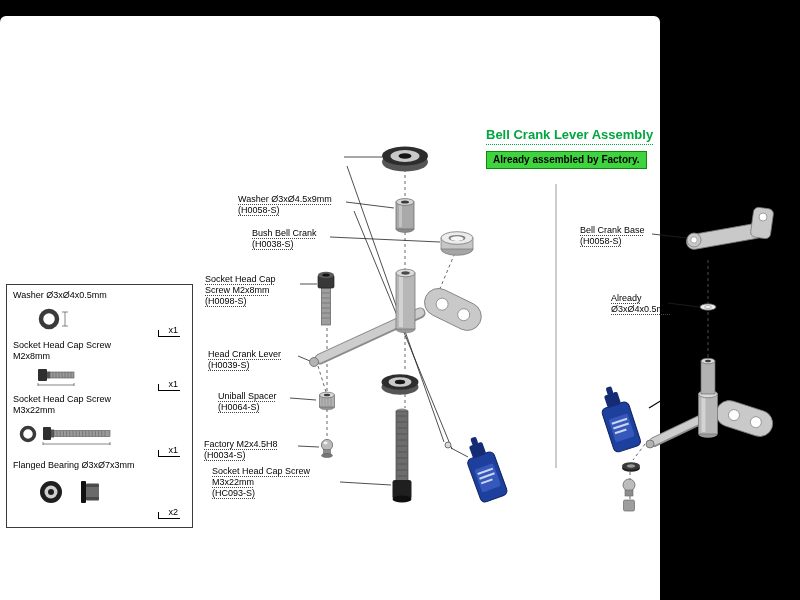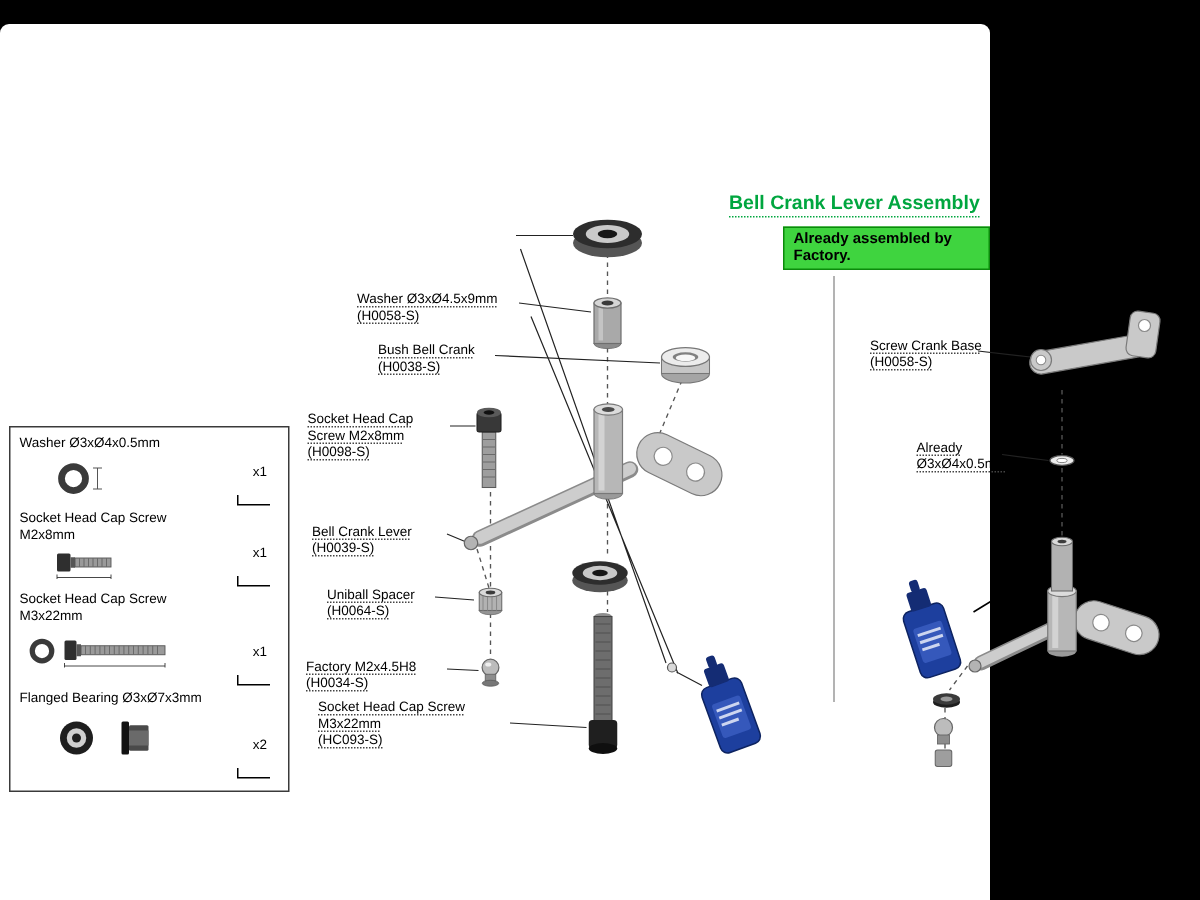--- a/index.html
+++ b/index.html
@@ -3,27 +3,27 @@
 <meta charset="utf-8">
 <style>
   html,body{margin:0;padding:0;background:#000;width:800px;height:600px;overflow:hidden;font-family:"Liberation Sans",sans-serif;}
   .sheet{position:absolute;left:0;top:16px;width:660px;height:600px;background:#fff;border-radius:6px;}
   svg.diagram{position:absolute;left:0;top:0;}
   .lbl{position:absolute;font-size:9px;line-height:11px;color:#000;white-space:pre-line;
        text-decoration-line:underline;text-decoration-style:dotted;text-decoration-color:#444;text-underline-offset:2px;}
   .title{position:absolute;left:486px;top:111px;font-size:13px;font-weight:bold;color:#00a63f;
          border-bottom:1px dotted #00a63f;padding-bottom:2px;}
   .note{position:absolute;left:486px;top:135px;background:#3fd43f;border:1px solid #0b8a0b;color:#000;
-        font-size:10px;font-weight:bold;padding:2px 6px 3px;margin-left:36px;}
+        font-size:10px;font-weight:bold;padding:2px 6px 3px;}
   .legend{position:absolute;left:6px;top:268px;width:187px;height:244px;border:1px solid #3a3a3a;
           box-sizing:border-box;padding:5px 6px;}
   .legend .row{position:relative;}
   .r1{height:50px}.r2{height:54px}.r3{height:66px}.r4{height:62px}
   .legend .lab{font-size:9px;line-height:11px;white-space:pre-line;color:#000;}
-  .qty{position:absolute;right:6px;bottom:3px;font-size:9px;line-height:10px;padding:0 2px 17px 10px;border-bottom:1px solid #000;}
+  .qty{position:absolute;right:6px;bottom:3px;font-size:9px;line-height:10px;padding:0 2px 1px 10px;border-bottom:1px solid #000;}
   .qty::before{content:"";position:absolute;left:0;bottom:0;width:1px;height:6px;background:#000;}
   .icon{position:absolute;}
 </style>
 </head>
 <body>
 
 <div class="sheet">
 
   <svg class="diagram" width="800" height="600" viewBox="0 0 800 600">
     <defs>
@@ -225,28 +225,28 @@
     </div>
   </div>
 
   <div class="lbl" style="left:238px;top:178px">Washer Ø3xØ4.5x9mm
 (H0058-S)</div>
   <div class="lbl" style="left:252px;top:212px">Bush Bell Crank
 (H0038-S)</div>
   <div class="lbl" style="left:205px;top:258px">Socket Head Cap
 Screw M2x8mm
 (H0098-S)</div>
-  <div class="lbl" style="left:208px;top:333px">Bell Crank Lever
+  <div class="lbl" style="left:208px;top:333px">Head Crank Lever
 (H0039-S)</div>
   <div class="lbl" style="left:218px;top:375px">Uniball Spacer
 (H0064-S)</div>
   <div class="lbl" style="left:204px;top:423px">Factory M2x4.5H8
 (H0034-S)</div>
   <div class="lbl" style="left:212px;top:450px">Socket Head Cap Screw
 M3x22mm
 (HC093-S)</div>
 
-  <div class="lbl" style="left:580px;top:209px">Screw Crank Base
+  <div class="lbl" style="left:580px;top:209px">Bell Crank Base
 (H0058-S)</div>
   <div class="lbl" style="left:611px;top:277px">Already
 Ø3xØ4x0.5mm</div>
 
 </div>
 
 </body></html>

